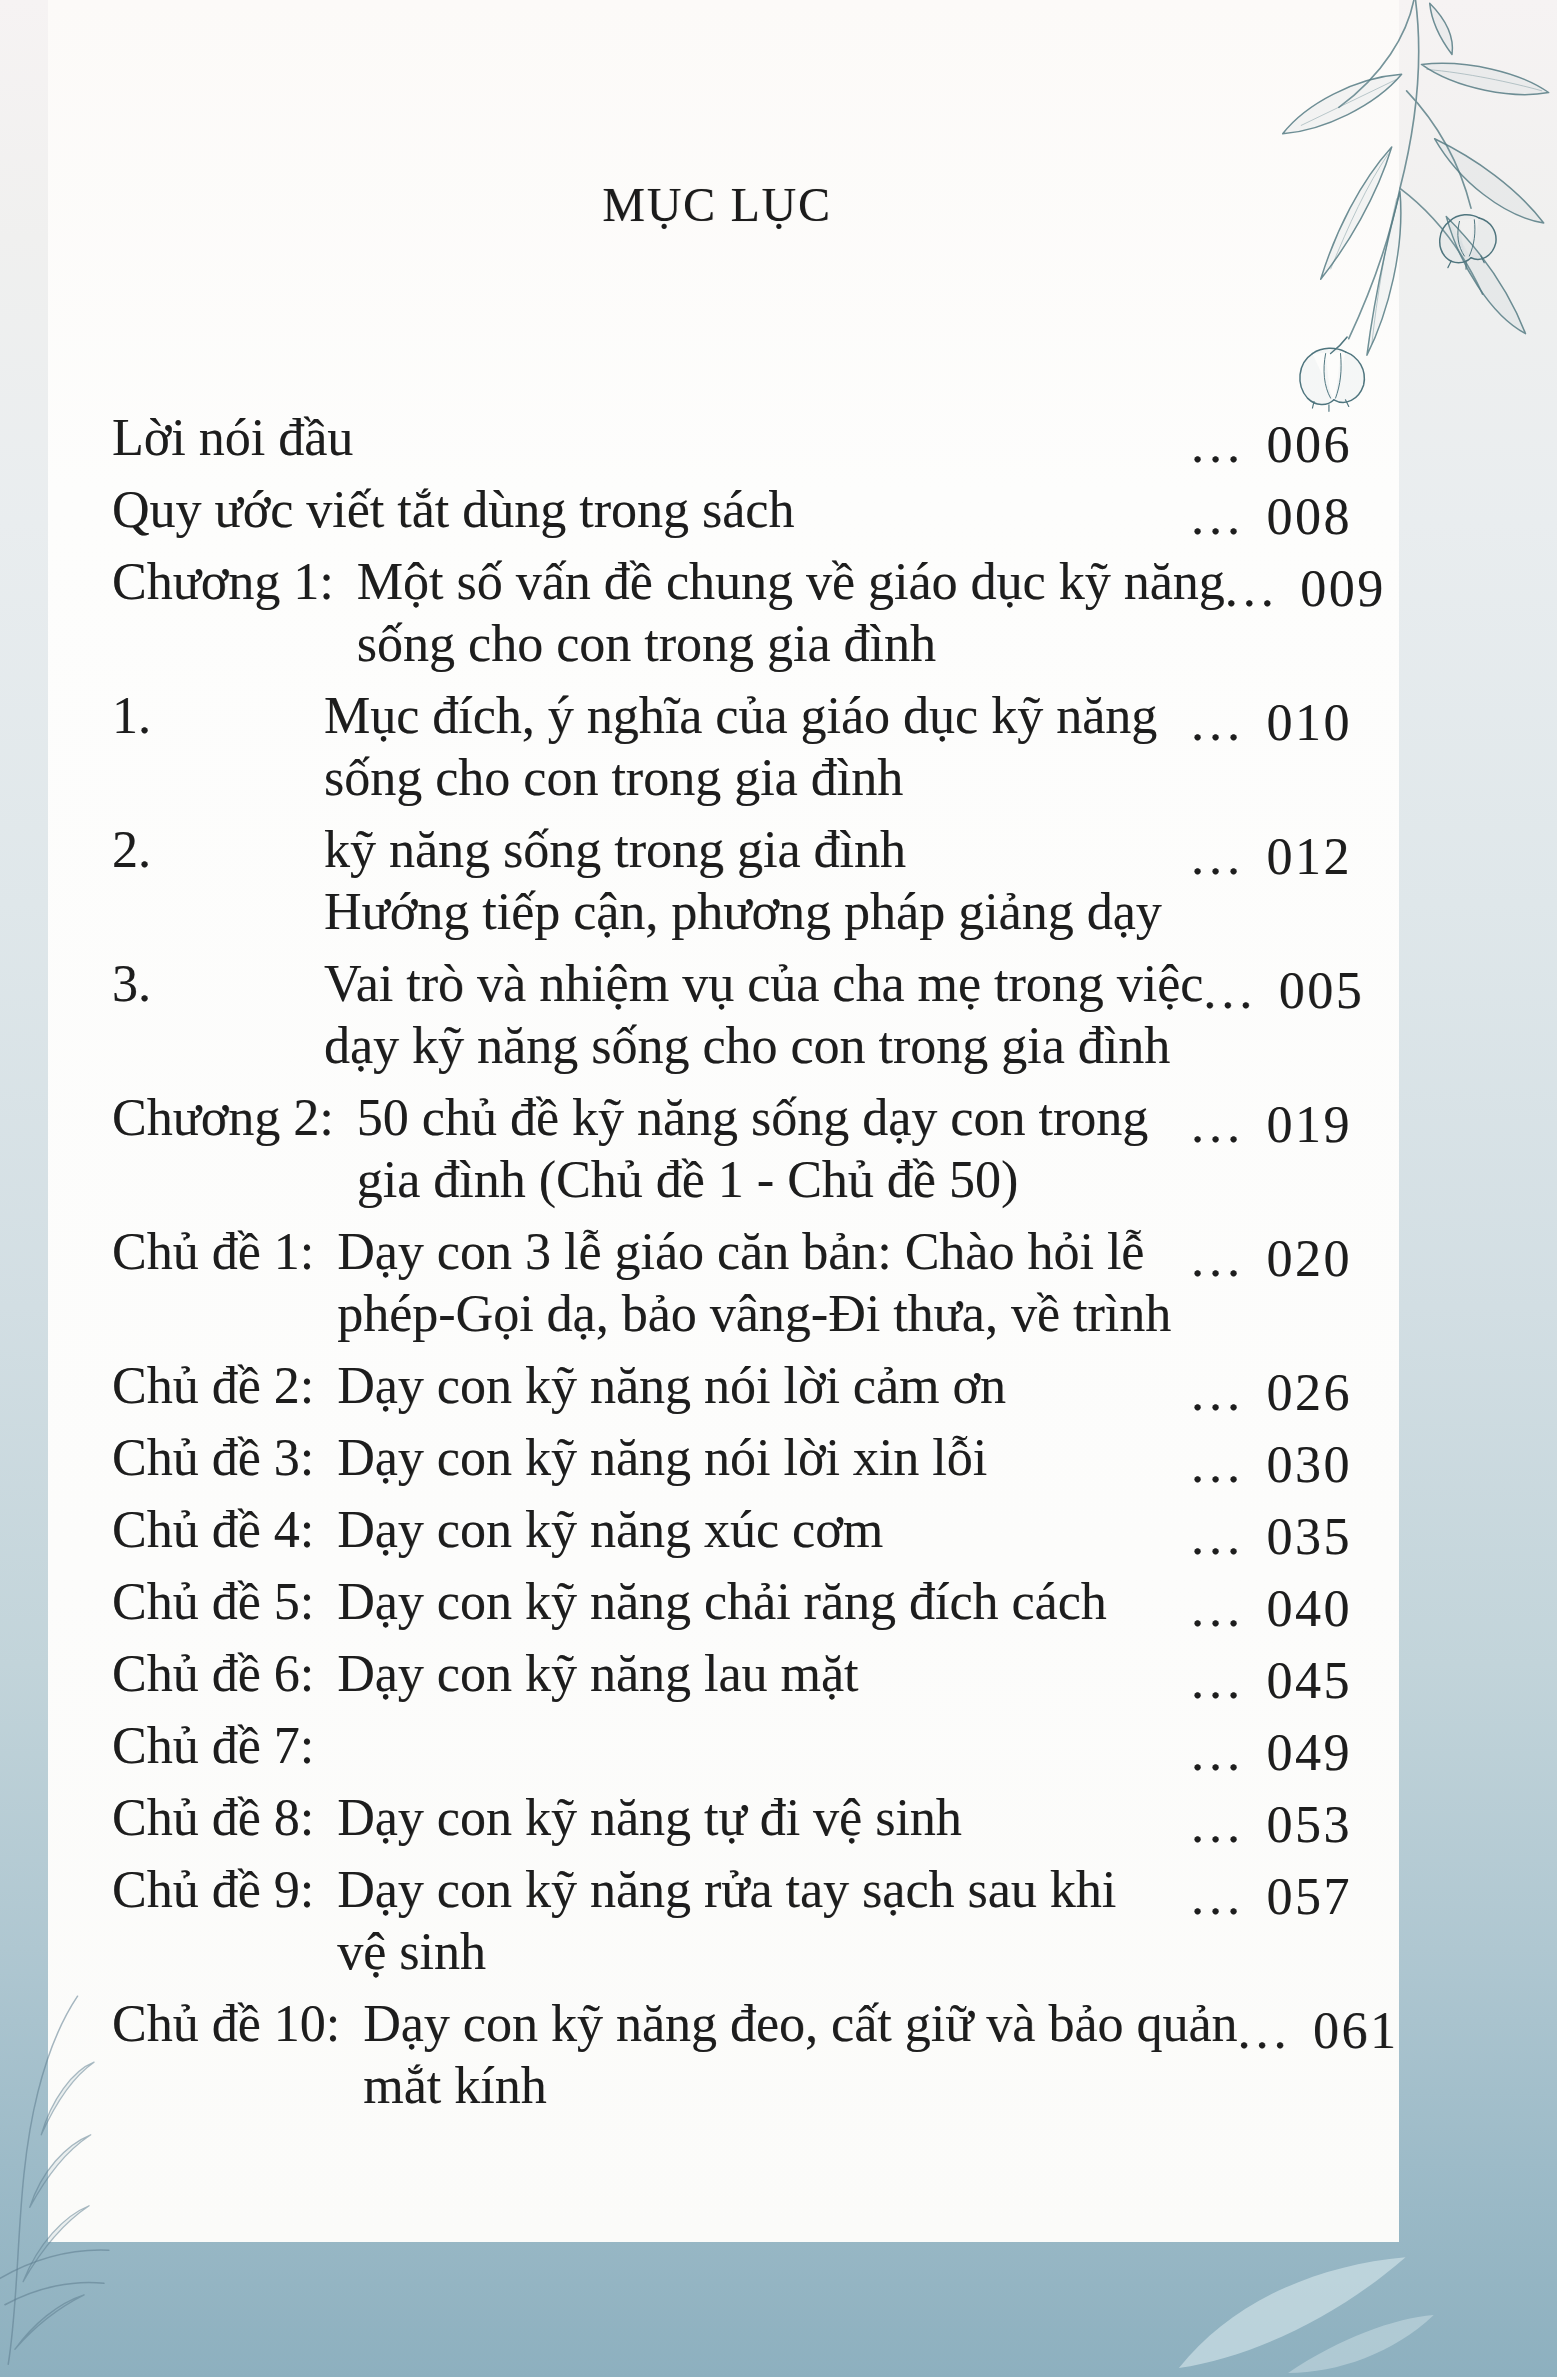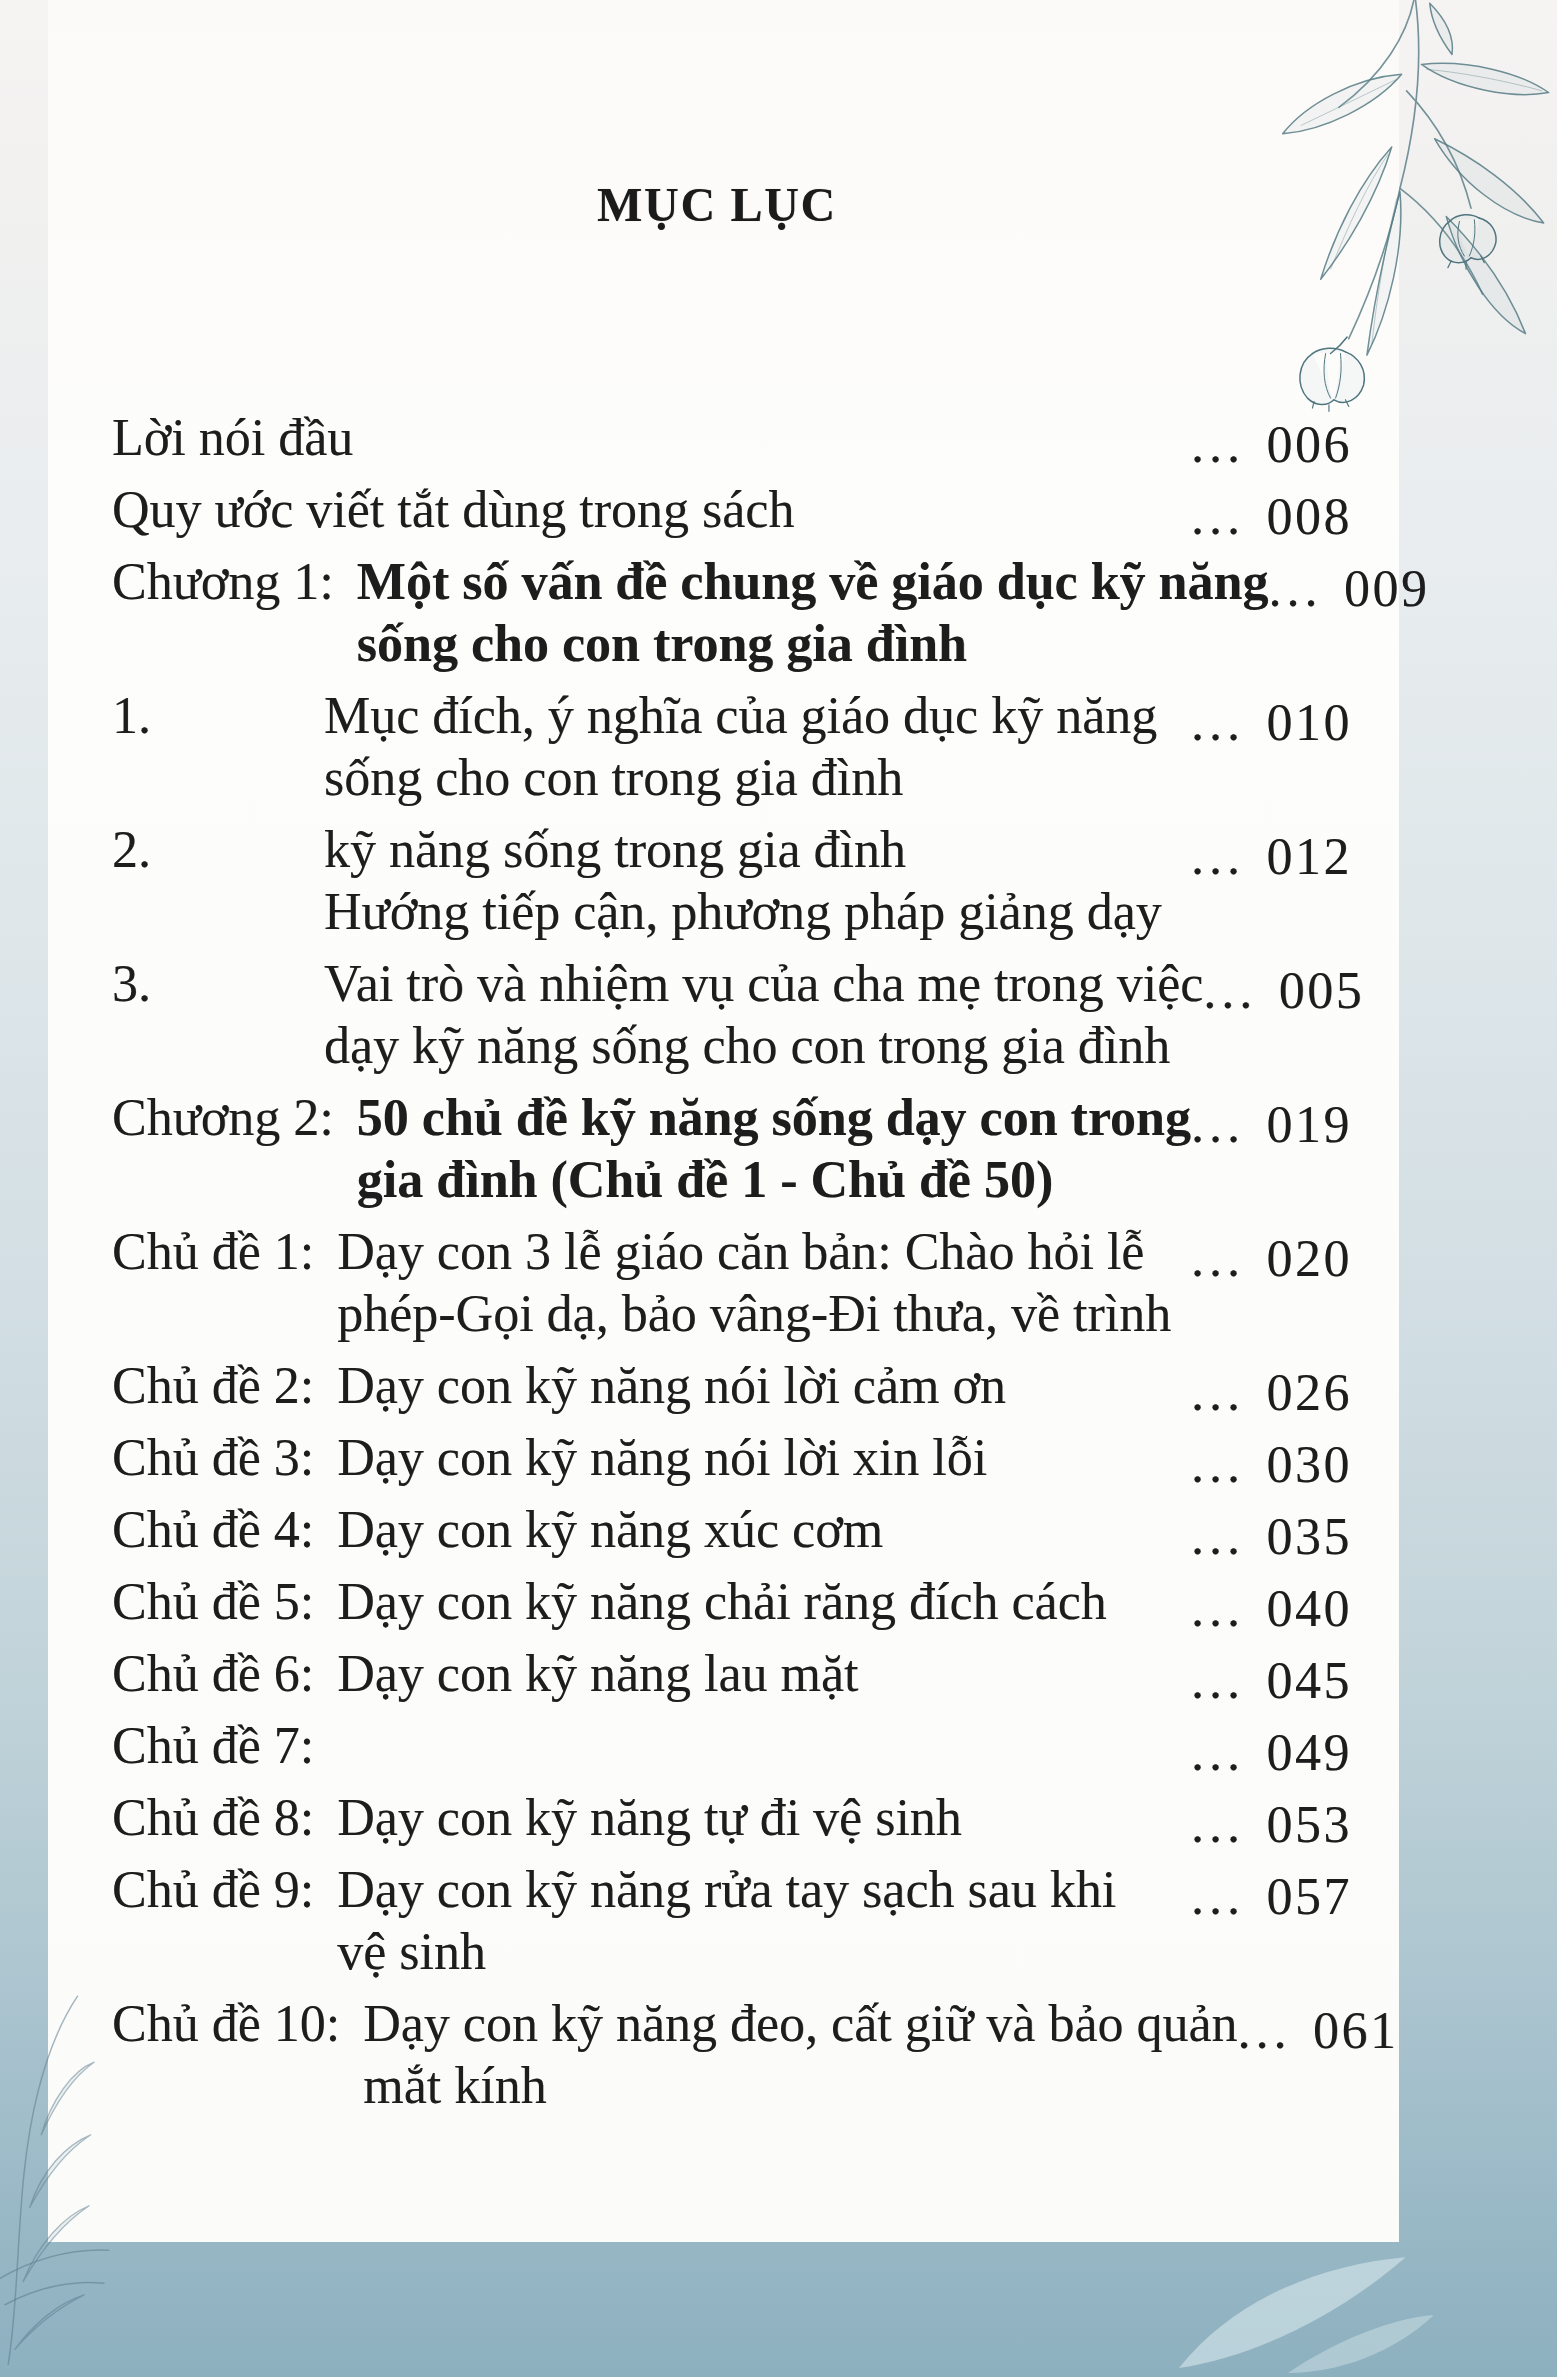--- a/index.html
+++ b/index.html
@@ -23,21 +23,21 @@
     left: 64px; top: 0;
     width: 1240px; height: 2242px;
   }
   .title {
     position: absolute;
     top: 177px; left: 0;
     width: 100%;
     text-align: center;
     transform: translateX(-15px);
     font-size: 48px;
-    font-weight: bold;
+    font-weight: normal;
     letter-spacing: 1.7px;
     color: #1b1b1b;
     text-shadow: 0.3px 0.4px 0.7px rgba(25,25,25,0.45);
   }
   .toc {
     position: absolute;
     top: 407px; left: 0;
     width: 100%;
     color: #1d1d1d;
     font-size: 52px;
@@ -46,21 +46,21 @@
   .row { display: flex; margin-bottom: 10px; }
   .cell-label {
     flex: 0 0 212px;
     padding-right: 23px;
     text-align: left;
     line-height: 62px;
     white-space: nowrap;
   }
   .cell-text { flex: 0 0 759px; }
   .line { line-height: 62px; white-space: nowrap; }
-  .row.bold .line { font-weight: bold; }
+  .row.bold .line { font-weight: normal; }
   .pg {
     margin-left: auto;
     display: flex;
     line-height: 62px;
     white-space: nowrap;
     position: relative;
     top: 7.4px;
   }
   .dots { letter-spacing: 5px; margin-right: 21.5px; }
   .num  { letter-spacing: 2.5px; min-width: 73px; text-align: left; }

